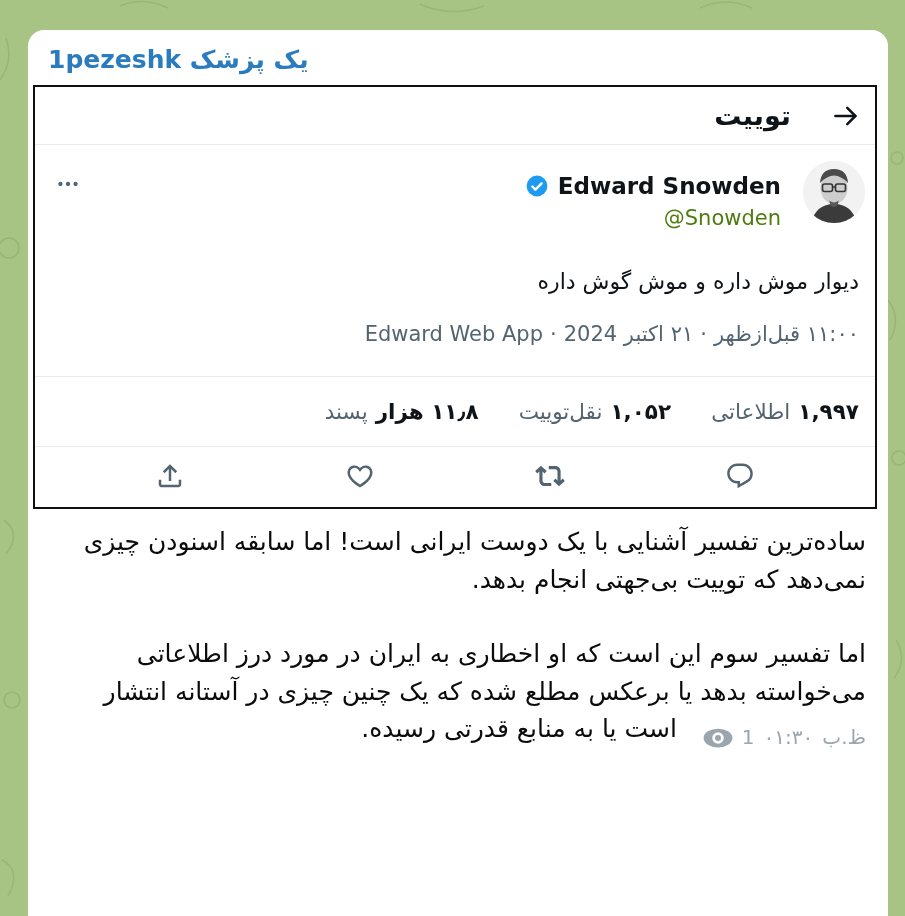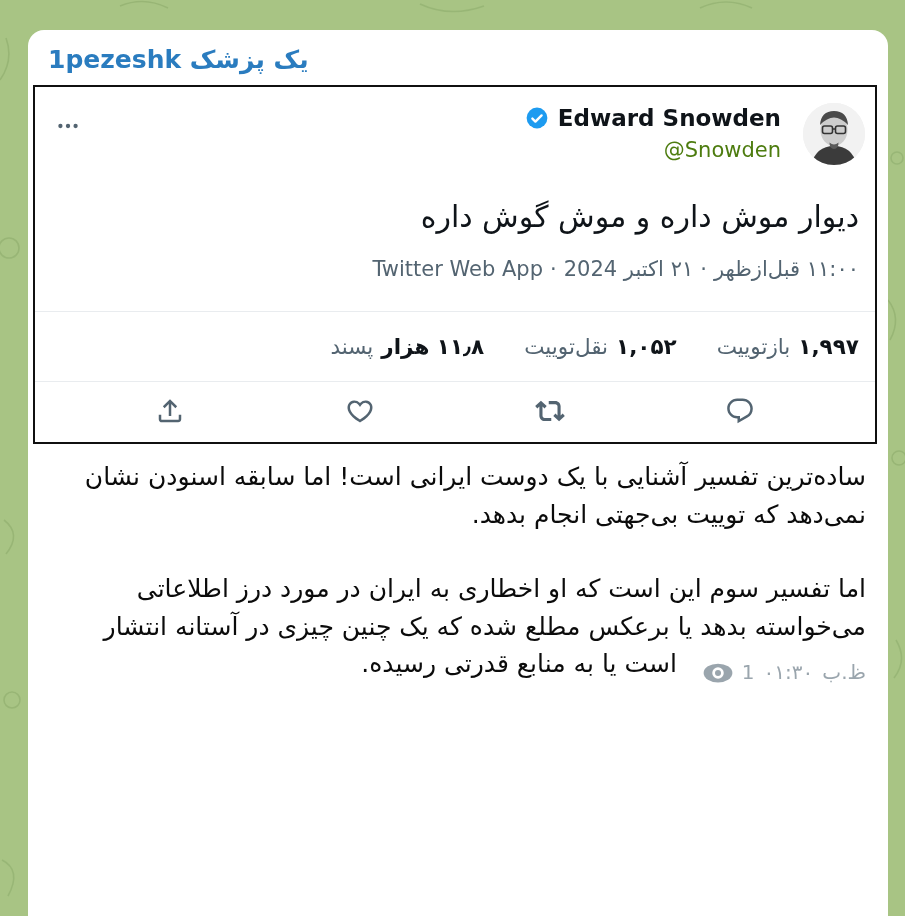--- a/index.html
+++ b/index.html
@@ -27,31 +27,31 @@
     background:#fff;
   }
   .tw-header {
     display:flex; flex-direction:row-reverse; align-items:center;
     padding:13px 14px; border-bottom:1px solid #e9ecef;
   }
   .tw-back { display:inline-flex; cursor:pointer; }
   .tw-title { font-size:27px; font-weight:bold; color:#0f1419; margin-right:40px; }
   .author-row { display:flex; align-items:flex-start; padding:16px 10px 8px 20px; }
   .more-btn { color:#536471; margin-top:10px; cursor:pointer; }
-  .names { margin-left:auto; text-align:right; margin-top:2px; }
+  .names { margin-left:auto; text-align:right; margin-top:12px; }
   .name-line { display:flex; align-items:center; justify-content:flex-end; }
   .author-name { font-size:23px; font-weight:bold; color:#0f1419; margin-left:9px; }
   .author-handle { font-size:21px; color:#4d7c0f; margin-top:7px; }
   .avatar {
     width:62px; height:62px; border-radius:50%; overflow:hidden;
     margin-left:22px; flex:0 0 auto; background:#f0f0f0; cursor:pointer;
   }
   .tweet-text {
     direction:rtl; text-align:right;
-    font-size:30px; line-height:48px; color:#0f1419;
+    font-size:22px; line-height:48px; color:#0f1419;
     padding:20px 16px 0 16px;
   }
   .tweet-meta {
     direction:rtl; text-align:right;
     font-size:21px; color:#536471;
     padding:16px 16px 30px 16px;
   }
   .tweet-meta .sep { margin:0 7px; }
   .stats {
     direction:rtl; display:flex; align-items:center; gap:40px;
@@ -99,20 +99,29 @@
     <path d="M2 860 q 20 10 6 36"></path>
   </g>
 </svg>
 
 <div class="bubble">
 
   <div class="channel-title">یک پزشک 1pezeshk</div>
 
   <div class="tweet-card">
 
+    <div class="tw-header">
+      <span class="tw-back">
+        <svg width="30" height="30" viewBox="0 0 24 24" fill="none" stroke="#0f1419" stroke-width="2" stroke-linecap="round" stroke-linejoin="round">
+          <path d="M3.5 12h16"></path>
+            <path d="M13 5.5 19.5 12 13 18.5"></path>
+        </svg>
+      </span>
+      <span class="tw-title">توییت</span>
+    </div>
 
     <div class="author-row">
       <span class="more-btn">
         <svg width="26" height="26" viewBox="0 0 24 24" fill="#536471">
           <circle cx="5" cy="12" r="2"></circle>
             <circle cx="12" cy="12" r="2"></circle>
             <circle cx="19" cy="12" r="2"></circle>
         </svg>
       </span>
       <div class="names">
@@ -137,27 +146,27 @@
           <rect x="32.5" y="23" width="10" height="7.5" rx="2" fill="none" stroke="#333333" stroke-width="1.6"></rect>
           <line x1="29.5" y1="26" x2="32.5" y2="26" stroke="#333333" stroke-width="1.6"></line>
           <path d="M26.5 39.5 Q31 43.5 35.5 39.5 Q35.5 46 31 46 Q26.5 46 26.5 39.5 Z" fill="#5a5a5a"></path>
         </svg>
       </div>
     </div>
 
     <div class="tweet-text">دیوار موش داره و موش گوش داره</div>
 
     <div class="tweet-meta">
-      <span>۱۱:۰۰ قبل‌ازظهر</span><span class="sep">·</span><span>۲۱ اکتبر 2024</span><span class="sep">·</span><span>Twitter Web App</span>
+      <span>۱۱:۰۰ قبل‌ازظهر</span><span class="sep">·</span><span>۲۱ اکتبر 2024</span><span class="sep">·</span><span>Edward Web App</span>
     </div>
 
     <div class="stats">
       <span class="stat">
         <span class="value">۱,۹۹۷</span>
-        <span class="label">بازتوییت</span>
+        <span class="label">اطلاعاتی</span>
       </span>
       <span class="stat">
         <span class="value">۱,۰۵۲</span>
         <span class="label">نقل‌توییت</span>
       </span>
       <span class="stat">
         <span class="value">۱۱٫۸ هزار</span>
         <span class="label">پسند</span>
       </span>
     </div>
@@ -180,21 +189,21 @@
       </span>
       <span class="action-btn">
         <svg width="30" height="30" viewBox="0 0 24 24" fill="#536471">
           <path d="M1.751 10c0-4.42 3.584-8 8.005-8h4.366c4.49 0 8.129 3.64 8.129 8.13 0 2.96-1.607 5.68-4.196 7.11l-8.054 4.46v-3.69h-.067c-4.49.1-8.183-3.51-8.183-8.01zm8.005-6c-3.317 0-6.005 2.69-6.005 6 0 3.37 2.77 6.08 6.138 6.01l.351-.01h1.761v2.3l5.087-2.81c1.951-1.08 3.163-3.13 3.163-5.36 0-3.39-2.744-6.13-6.129-6.13H9.756z"></path>
         </svg>
       </span>
     </div>
   </div>
 
   <div class="msg">
-    <p>ساده‌ترین تفسیر آشنایی با یک دوست ایرانی است! اما سابقه اسنودن نشان نمی‌دهد که توییت بی‌جهتی انجام بدهد.</p>
+    <p>ساده‌ترین تفسیر آشنایی با یک دوست ایرانی است! اما سابقه اسنودن چیزی نمی‌دهد که توییت بی‌جهتی انجام بدهد.</p>
     <p class="last"><span>اما تفسیر سوم این است که او اخطاری به ایران در مورد درز اطلاعاتی می‌خواسته بدهد یا برعکس مطلع شده که یک چنین چیزی در آستانه انتشار است یا به منابع قدرتی رسیده.</span><span class="msg-footer">
           <span style="display:inline-flex;">
             <svg width="30" height="20" viewBox="0 0 24 16">
               <ellipse cx="12" cy="8" rx="11.5" ry="7.5" fill="#9aa5ad"></ellipse>
               <circle cx="12" cy="8" r="4.6" fill="#ffffff"></circle>
               <circle cx="12" cy="8" r="2.4" fill="#9aa5ad"></circle>
             </svg>
           </span>
           <span>1</span>
           <span class="num-ltr">۰۱:۳۰</span>

